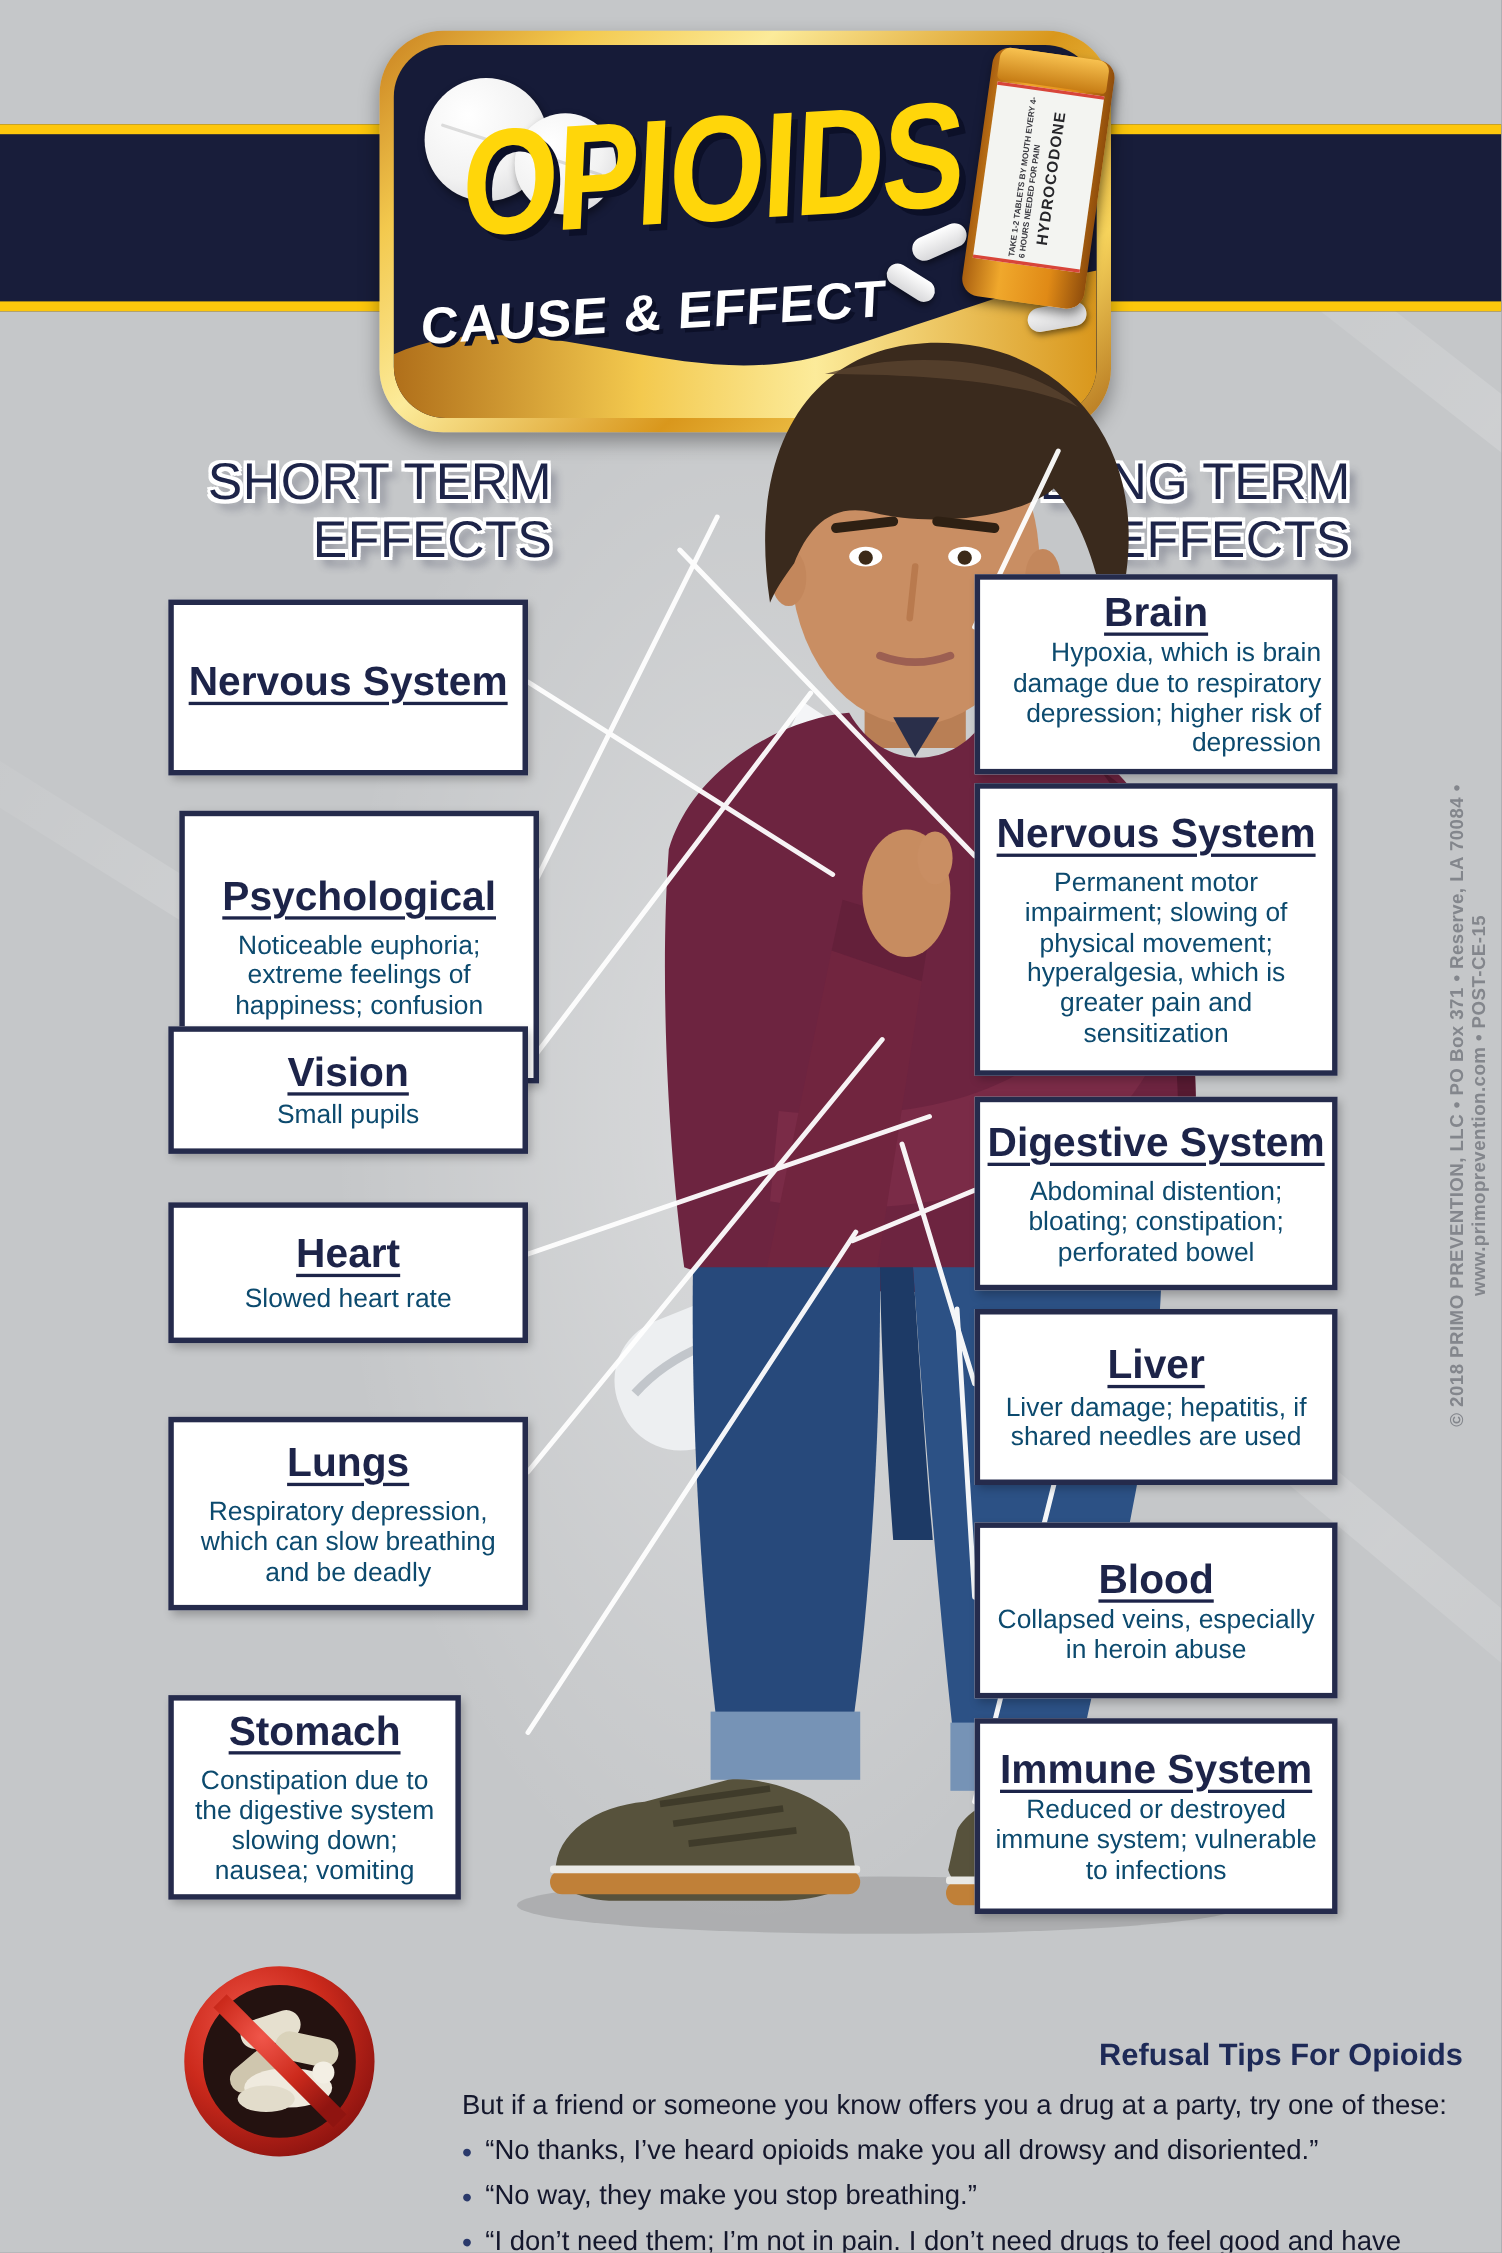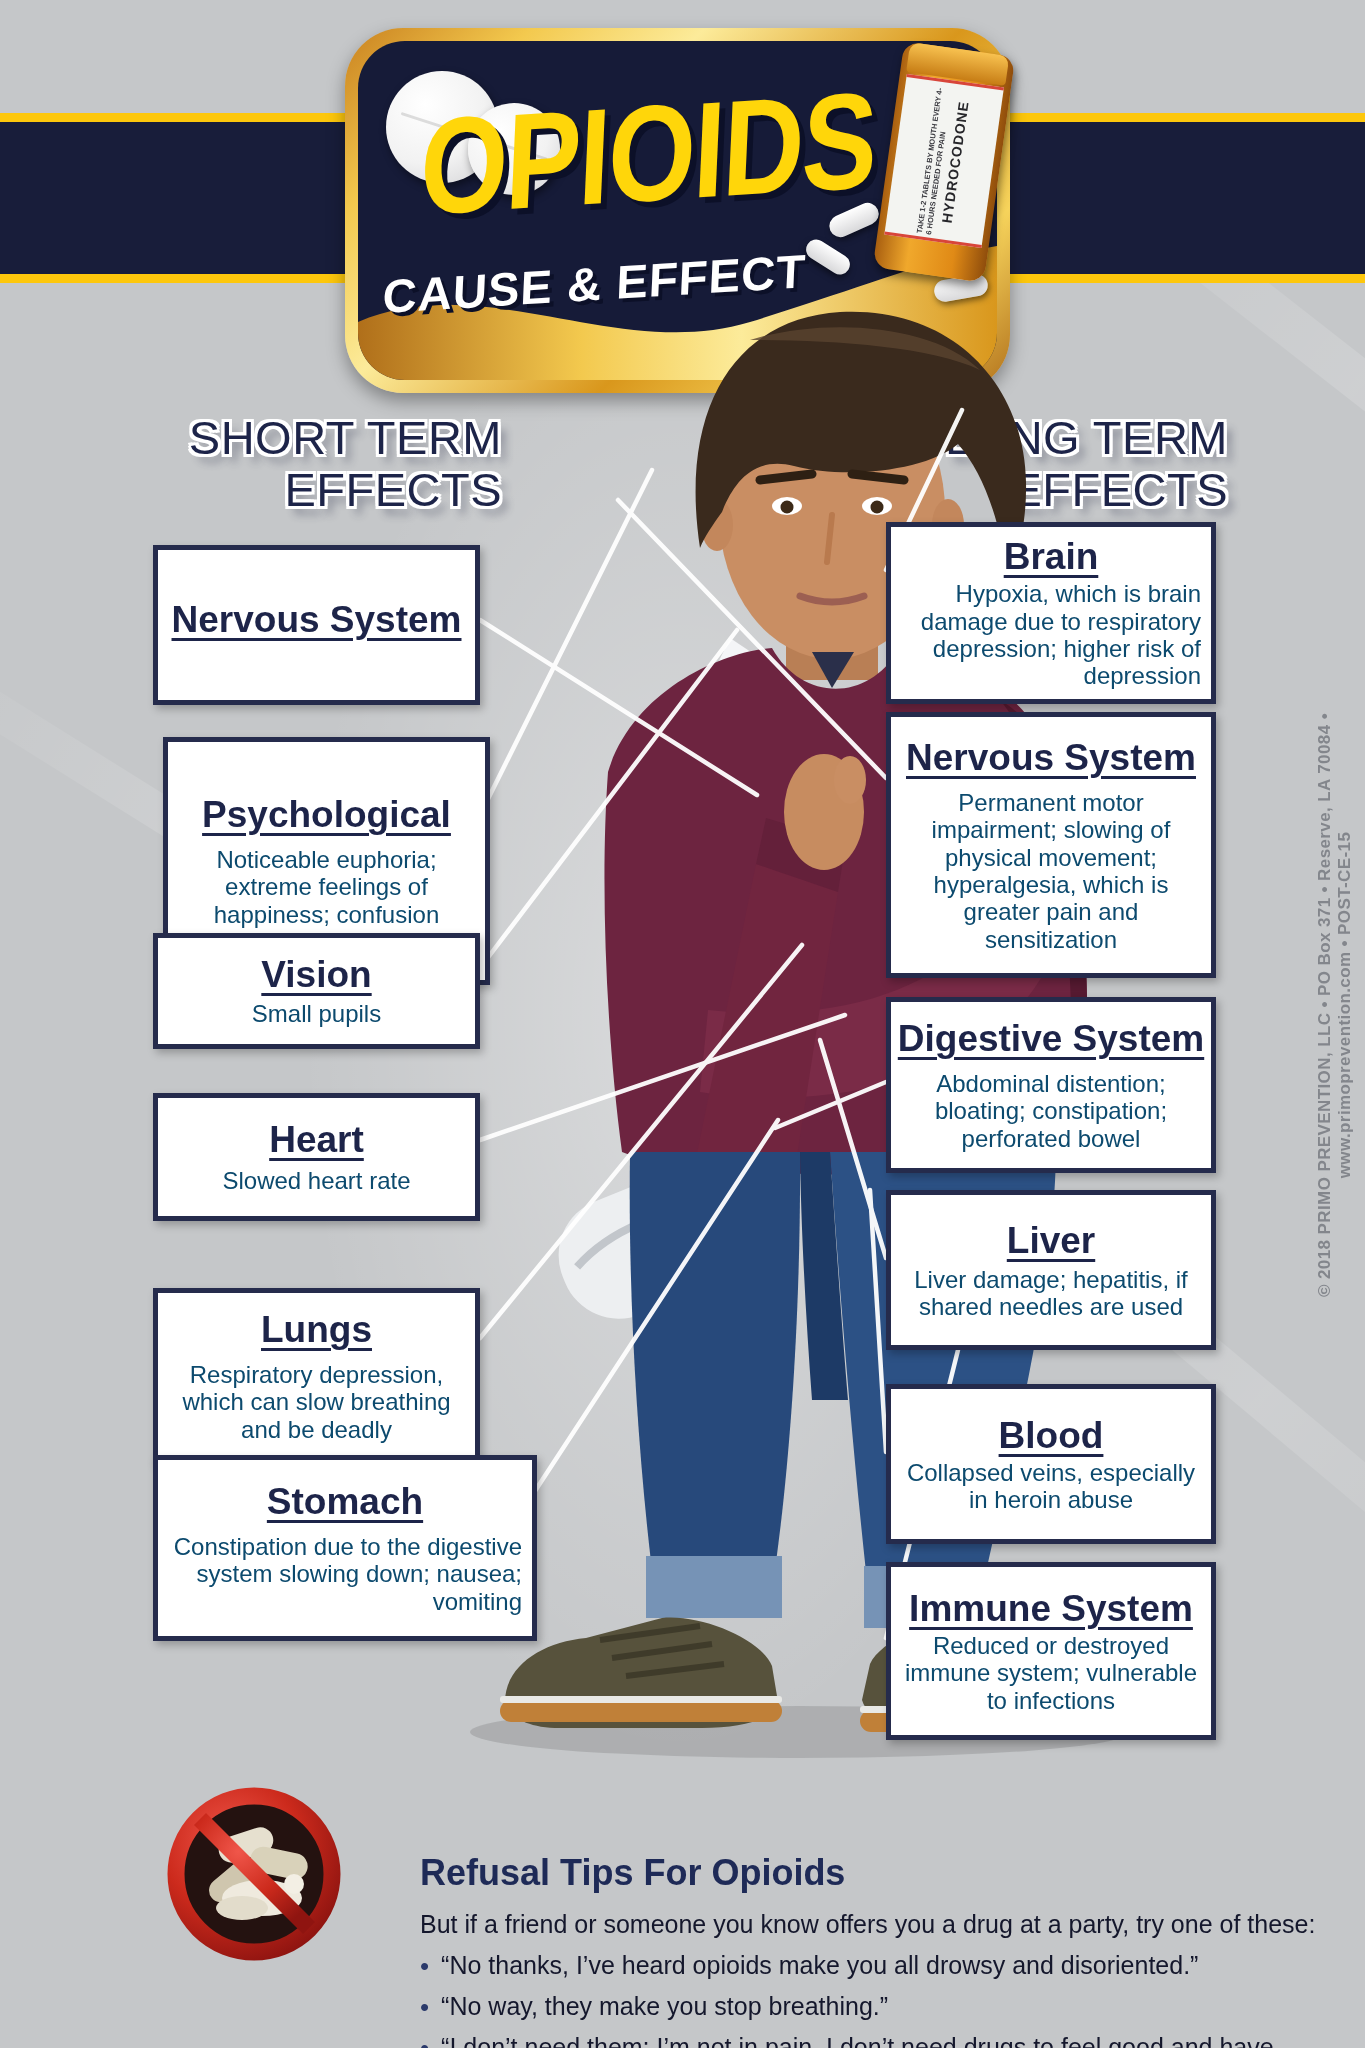--- a/index.html
+++ b/index.html
@@ -53,21 +53,21 @@
   .callout-title{font-size:37px;font-weight:bold;color:#1d2449;text-decoration:underline;text-decoration-thickness:3px;text-underline-offset:6px;margin-bottom:10px;white-space:nowrap;}
   .callout-body{font-size:24px;line-height:1.14;color:#0c4a6e;}
   
   .scene{position:absolute;left:0;top:0;z-index:2;}
   
   .credit{position:absolute;left:985px;top:985px;width:700px;transform:rotate(-90deg);
     text-align:center;font-size:17px;font-weight:bold;color:#83868c;letter-spacing:.4px;z-index:3;}
   
   .no-icon{position:absolute;left:166px;top:1786px;z-index:3;}
   .refusal{position:absolute;left:420px;top:1852px;width:910px;z-index:3;color:#14172c;}
-  .refusal h3{margin:0 0 16px 0;font-size:36px;font-weight:bold;color:#1e2a57;}
+  .refusal h3{margin:0 0 16px 0;font-size:28px;font-weight:bold;color:#1e2a57;text-align:right;}
   .refusal .intro{margin:0 0 12px 0;font-size:25px;font-weight:500;}
   .refusal ul{list-style:none;margin:0;padding:0;}
   .refusal li{display:flex;align-items:flex-start;margin:0 0 10px 0;font-size:25px;font-weight:500;}
   .refusal li .dot{color:#2b3a6b;margin-right:12px;font-size:26px;line-height:1.2;}
 </style>
 </head>
 <body>
 
 <div class="poster">
 
@@ -201,21 +201,21 @@
     <div class="callout-body">Small pupils</div>
   </div>
   <div class="callout" style="left:153px;top:1093px;width:327px;height:128px;">
     <div class="callout-title" style="margin-bottom:6px;">Heart</div>
     <div class="callout-body">Slowed heart rate</div>
   </div>
   <div class="callout" style="left:153px;top:1288px;width:327px;height:176px;">
     <div class="callout-title">Lungs</div>
     <div class="callout-body">Respiratory depression, which can slow breathing and be deadly</div>
   </div>
-  <div class="callout" style="left:153px;top:1455px;width:384px;height:186px;text-align:right;">
+  <div class="callout" style="left:153px;top:1541px;width:266px;height:186px;">
     <div class="callout-title">Stomach</div>
     <div class="callout-body">Constipation due to the digestive system slowing down; nausea; vomiting</div>
   </div>
 
   <div class="callout" style="left:886px;top:522px;width:330px;height:182px;text-align:right;">
     <div class="callout-title" style="margin-bottom:2px;">Brain</div>
     <div class="callout-body">Hypoxia, which is brain damage due to respiratory depression; higher risk of depression</div>
   </div>
   <div class="callout" style="left:886px;top:712px;width:330px;height:266px;">
     <div class="callout-title">Nervous System</div>

